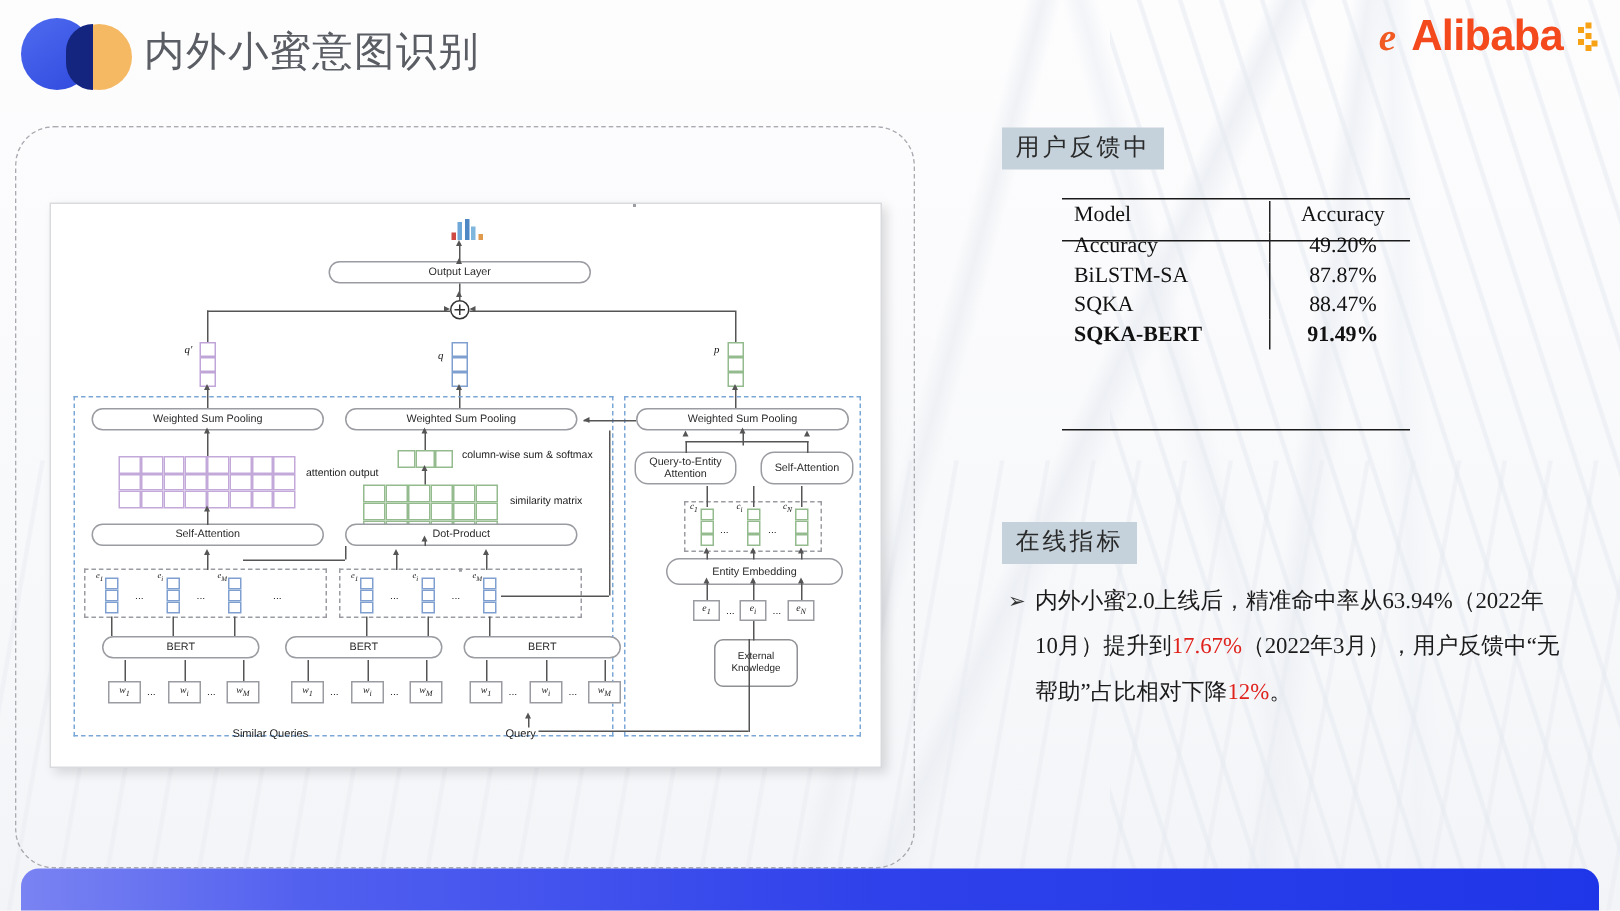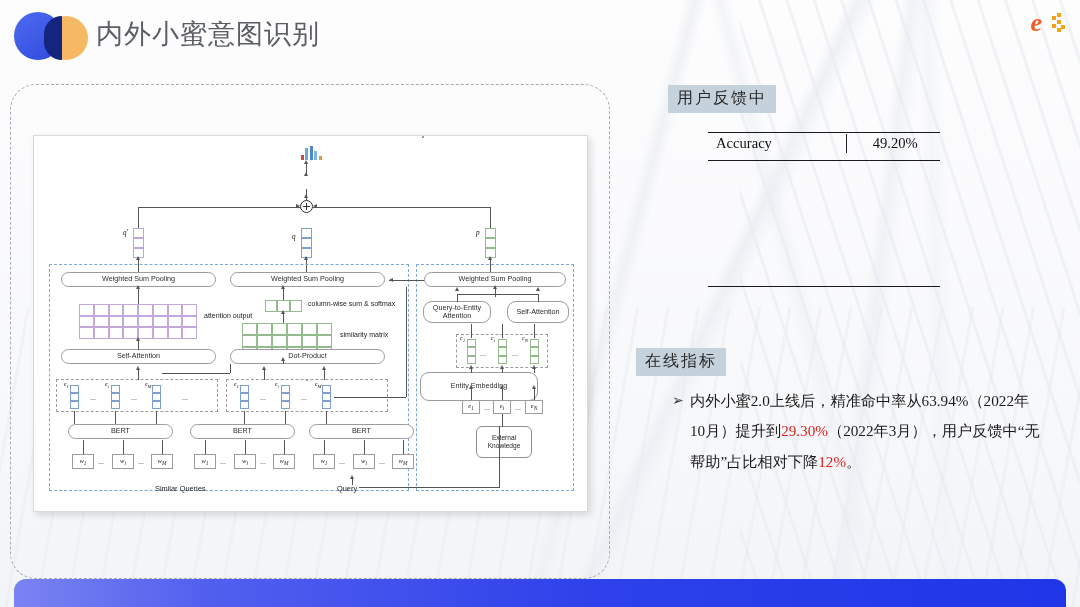--- a/index.html
+++ b/index.html
@@ -174,20 +174,21 @@
 
 <div class="logo-mark">
   <div class="c-blue"></div>
   <div class="c-orange"></div>
   <div class="c-overlap"></div>
 </div>
 <div class="slide-title">内外小蜜意图识别</div>
 
 <div class="brand">
   <span class="ali-e">e</span>
+  <span class="ali-text">Alibaba</span>
   <span class="df-dots">
     <i style="left:0;top:3px"></i>
       <i style="left:5px;top:0"></i>
       <i style="left:5px;top:7px"></i>
     <i style="left:0;top:11px"></i>
       <i style="left:9px;top:12px"></i>
       <i style="left:5px;top:15px"></i>
   </span>
 </div>
 
@@ -198,20 +199,23 @@
       <div class="barchart" style="left:267px; top:10px;">
         <i style="height:5px;background:#cf4a42"></i>
         <i style="height:12px;background:#6ea8d8"></i>
         <i style="height:14px;background:#4e88c4"></i>
         <i style="height:9px;background:#7fb6dd"></i>
         <i style="height:4px;background:#e09a4e"></i>
       </div>
       <div class="vline" style="left:272px; top:26px; height:12px;"></div>
       <div class="arrow-up" style="left:269.6px; top:24px;"></div>
 
+      <div class="rbox" style="left:185px; top:38px; width:175px; height:15px;">
+        <span>Output Layer</span>
+      </div>
       <div class="vline" style="left:272px; top:53px; height:11px;"></div>
       <div class="arrow-up" style="left:269.6px; top:36px;"></div>
 
       <div class="plus" style="left:266px; top:64px;"></div>
       <div class="arrow-up" style="left:269.6px; top:58px;"></div>
 
       <div class="hline" style="left:104px; top:70.5px; width:162px;"></div>
       <div class="vline" style="left:104px; top:70.5px; height:22px;"></div>
       <div class="arrow-right" style="left:262px; top:68px;"></div>
 
@@ -357,21 +361,21 @@
         </div>
       <div class="lbl-i" style="left:426px; top:199px; font-size:6px;">c<sub>1</sub></div>
       <div class="lbl-i" style="left:457px; top:199px; font-size:6px;">c<sub>i</sub></div>
       <div class="lbl-i" style="left:488px; top:199px; font-size:6px;">c<sub>N</sub></div>
       <div class="lbl" style="left:446px; top:214px; font-size:7px;">...</div>
       <div class="lbl" style="left:478px; top:214px; font-size:7px;">...</div>
       <div class="vline" style="left:437px; top:188px; height:14px;"></div>
       <div class="vline" style="left:468px; top:188px; height:14px;"></div>
       <div class="vline" style="left:500px; top:188px; height:14px;"></div>
 
-      <div class="rbox" style="left:386px; top:236px; width:118px; height:29px;">
+      <div class="rbox" style="left:410px; top:236px; width:118px; height:18px;">
         <span>Entity Embedding</span>
       </div>
       <div class="vline" style="left:437px; top:231px; height:6px;"></div>
       <div class="vline" style="left:468px; top:231px; height:6px;"></div>
       <div class="vline" style="left:500px; top:231px; height:6px;"></div>
       <div class="arrow-up" style="left:434.6px; top:229px;"></div>
       <div class="arrow-up" style="left:465.6px; top:229px;"></div>
       <div class="arrow-up" style="left:497.6px; top:229px;"></div>
 
       <div class="sbox" style="left:428px; top:264px; width:18px; height:14px;">
@@ -545,27 +549,43 @@
 </div>
 
 <div class="sec-head" style="left:668px; top:85px;">用户反馈中</div>
 
 <div class="rule thin" style="top:132px;"></div>
 <div class="rule thin" style="top:160px;"></div>
 <div class="rule thin" style="top:286px;"></div>
 
 <table class="acc-table">
   <tbody>
+      <tr class="head">
+    <td class="c1">Model</td>
+    <td class="c2">Accuracy</td>
+  </tr>
   <tr>
     <td class="c1">Accuracy</td>
     <td class="c2">49.20%</td>
   </tr>
+  <tr>
+    <td class="c1">BiLSTM-SA</td>
+    <td class="c2">87.87%</td>
+  </tr>
+  <tr>
+    <td class="c1">SQKA</td>
+    <td class="c2">88.47%</td>
+  </tr>
+  <tr class="bold-row">
+    <td class="c1">SQKA-BERT</td>
+    <td class="c2">91.49%</td>
+  </tr>
 </tbody>
   </table>
 
-<div class="sec-head" style="left:636px; top:348px;">在线指标</div>
+<div class="sec-head" style="left:668px; top:348px;">在线指标</div>
 
 <div class="bullet-arrow">➢</div>
 <div class="bullet-text">
-  <span>内外小蜜2.0上线后，精准命中率从63.94%（2022年10月）提升到</span><span class="red">29.30%</span><span>（2022年3月），用户反馈中“无帮助”占比相对下降</span><span class="red">12%</span><span>。</span>
+  <span>内外小蜜2.0上线后，精准命中率从63.94%（2022年10月）提升到</span><span class="red">17.67%</span><span>（2022年3月），用户反馈中“无帮助”占比相对下降</span><span class="red">12%</span><span>。</span>
 </div>
 
 <div class="bottom-bar"></div>
 
 </body></html>

